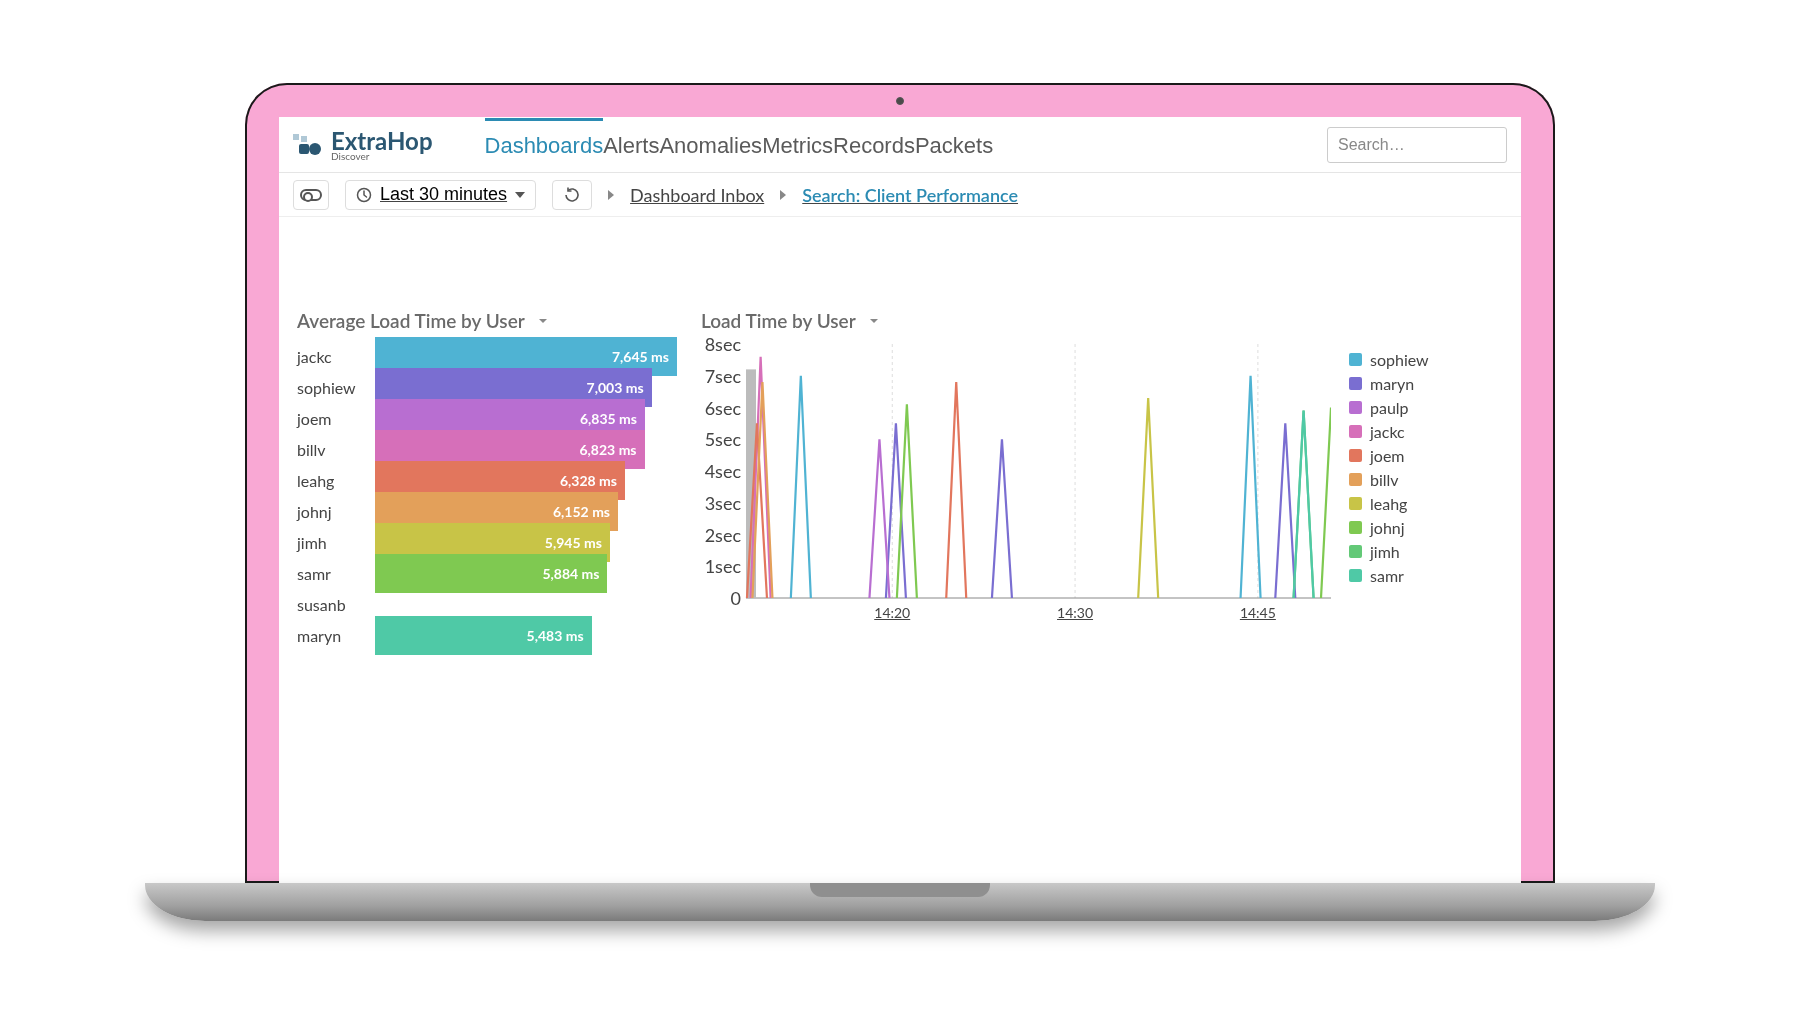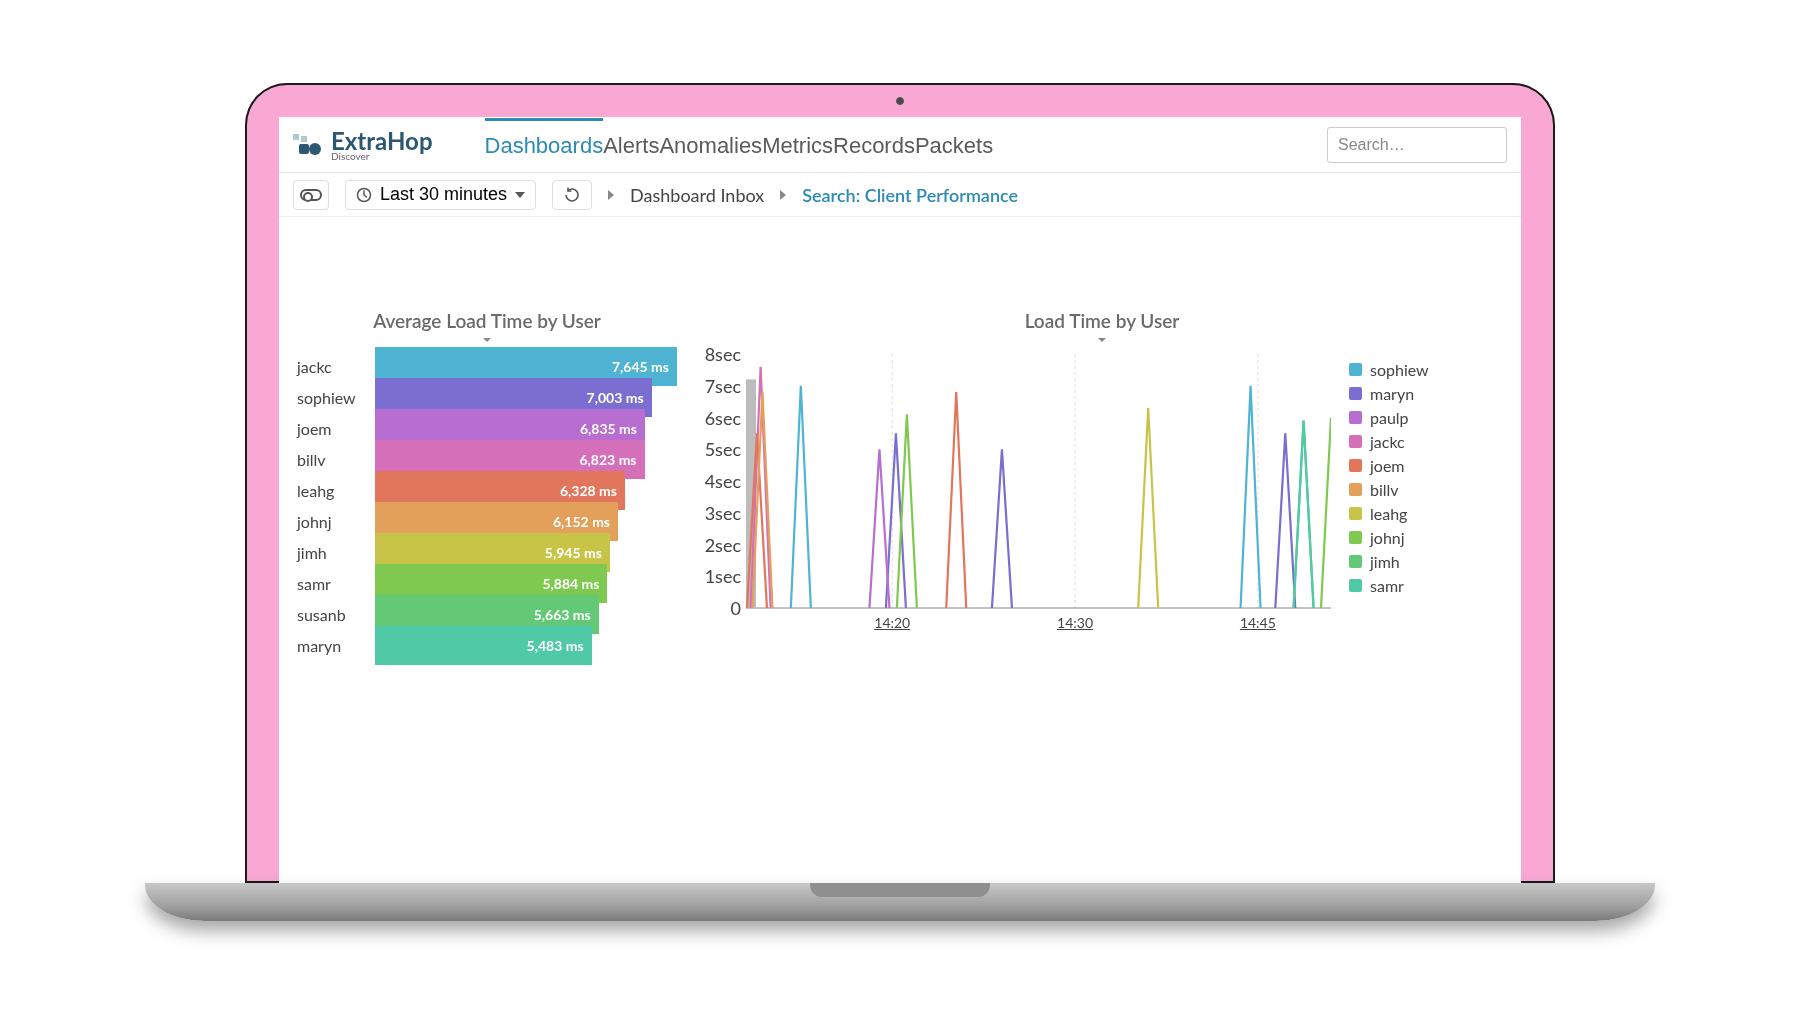--- a/index.html
+++ b/index.html
@@ -123,20 +123,21 @@
 .search::placeholder { color: #888; }
 .subbar {
   height: 44px;
   display: flex;
   align-items: center;
   padding: 0 14px;
   gap: 16px;
   font-size: 18px;
   color: #444;
   border-bottom: 1px solid #eee;
+  text-decoration: underline;
 }
 .pill {
   height: 30px;
   display: flex;
   align-items: center;
   padding: 0 10px;
   border: 1px solid #ddd;
   border-radius: 4px;
   gap: 8px;
   cursor: pointer;
@@ -194,22 +195,21 @@
   gap: 24px;
   padding: 92px 18px 18px 18px;
 }
 .panel-title {
   font-size: 19px;
   color: #6a6a6a;
   font-weight: 600;
   margin-bottom: 12px;
   display: flex;
   align-items: center;
-  gap: 6px;
-  flex-direction: column;
+  gap: 14px;
 }
 .panel-title .icon-caret {
   border-top-color: #888;
   border-width: 4px 4px 0 4px;
 }
 .bars-panel {
   width: 380px;
 }
 .bar-row {
   display: flex;
@@ -385,23 +385,20 @@
                 </div>
               </div>
               <div class="bar-row">
                 <div class="bar-label">samr</div>
                 <div class="bar-track">
                   <div class="bar-fill" style="width: 76.9653%; background: rgb(127, 201, 81);">5,884 ms</div>
                 </div>
               </div>
               <div class="bar-row">
                 <div class="bar-label">susanb</div>
-                <div class="bar-track">
-                  <div class="bar-fill" style="width: 74.0746%; background: rgb(99, 201, 119);">5,663 ms</div>
-                </div>
               </div>
               <div class="bar-row">
                 <div class="bar-label">maryn</div>
                 <div class="bar-track">
                   <div class="bar-fill" style="width: 71.7201%; background: rgb(79, 201, 166);">5,483 ms</div>
                 </div>
               </div>
             </div>
         </div>
 

